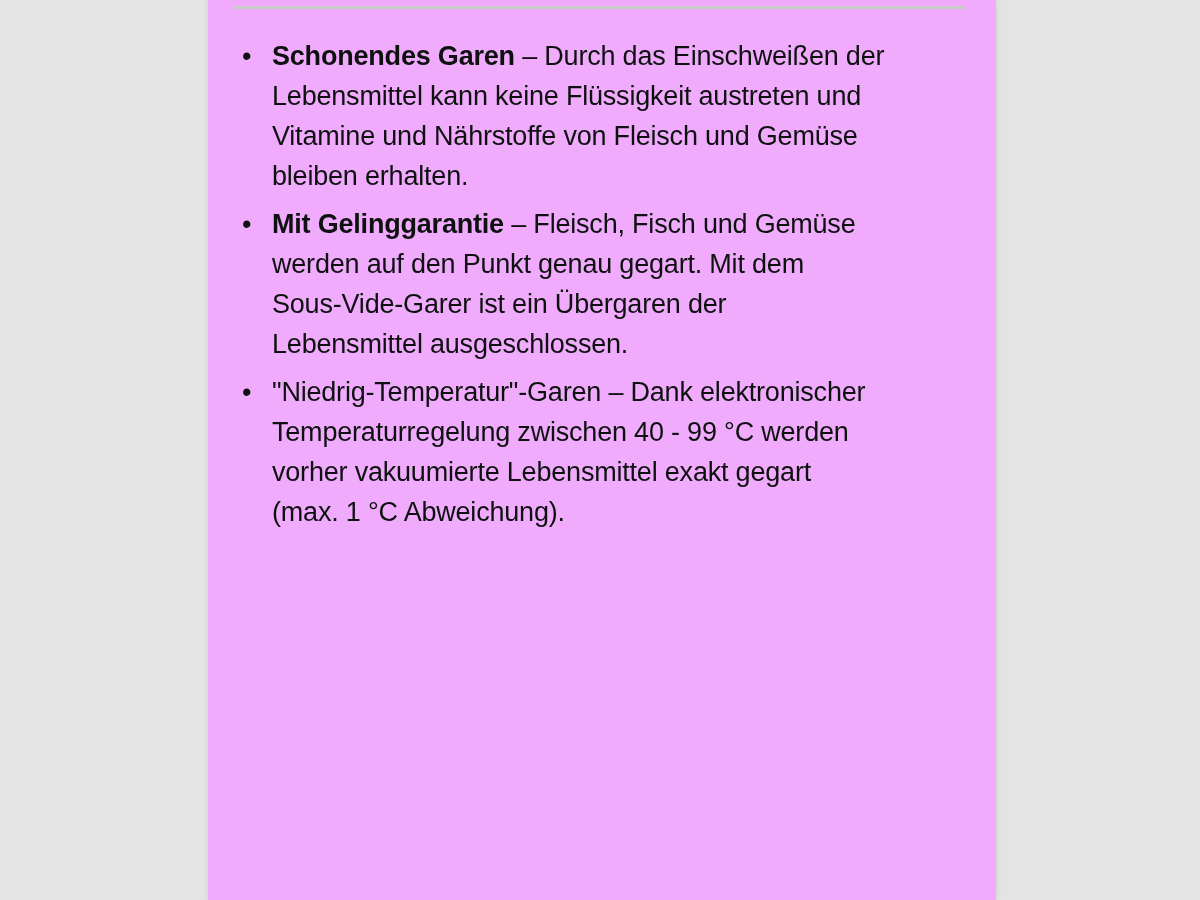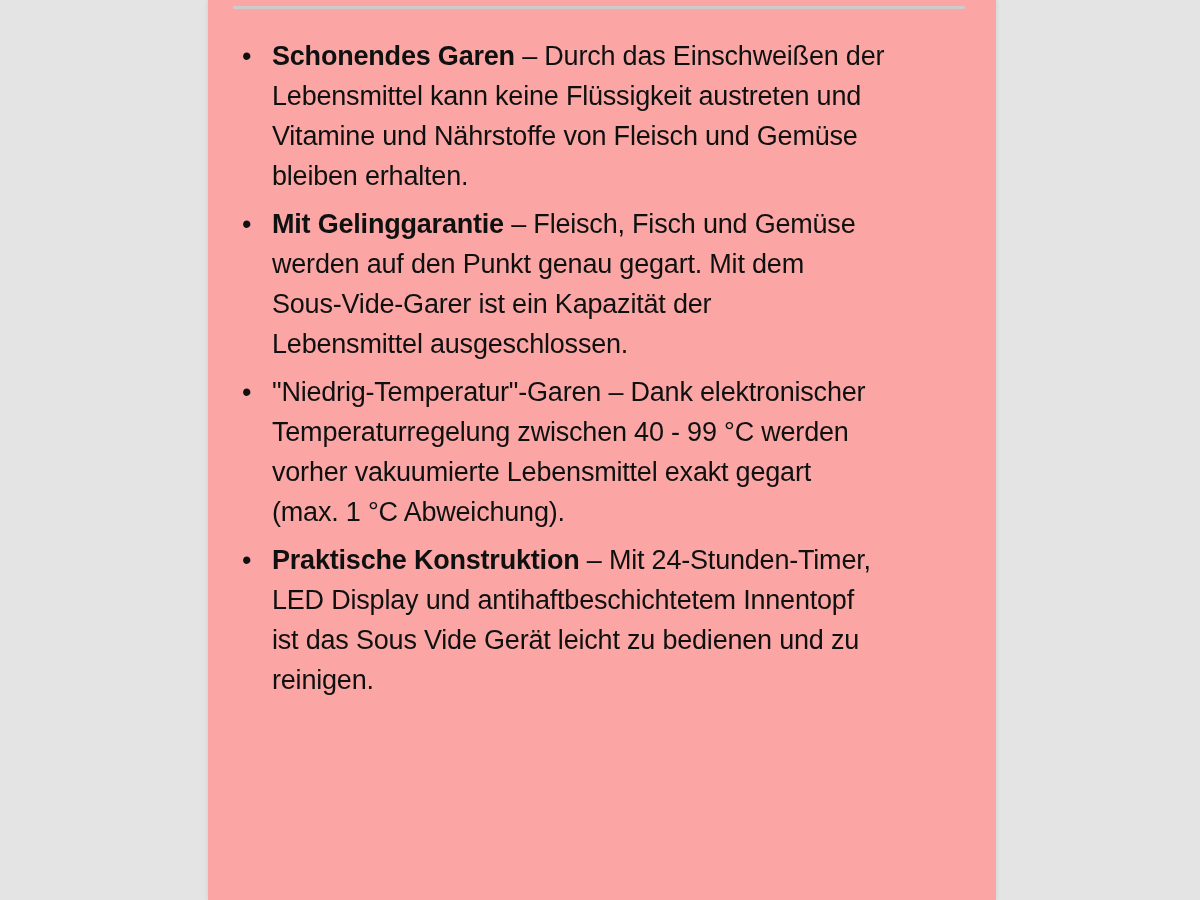--- a/index.html
+++ b/index.html
@@ -14,21 +14,21 @@
     color: #0f1111;
     overflow: hidden;
     position: relative;
   }
   .panel {
     position: absolute;
     left: 208px;
     top: 0;
     width: 788px;
     height: 900px;
-    background: #fca5a5;
+    background: #f0abfc;
     box-shadow: 0 0 5px rgba(0,0,0,0.10);
     box-sizing: border-box;
   }
   .divider {
     position: absolute;
     top: 6px;
     left: 25px;
     right: 31px;
     height: 3px;
     background: #cccccc;
@@ -72,24 +72,20 @@
 
 <div class="panel">
   <div class="divider"></div>
   <ul class="bullets">
     <li><span class="lead">Schonendes Garen</span><span> – Durch das Einschweißen der
 Lebensmittel kann keine Flüssigkeit austreten und
 Vitamine und Nährstoffe von Fleisch und Gemüse
 bleiben erhalten.</span></li>
     <li><span class="lead">Mit Gelinggarantie</span><span> – Fleisch, Fisch und Gemüse
 werden auf den Punkt genau gegart. Mit dem
-Sous-Vide-Garer ist ein Kapazität der
+Sous-Vide-Garer ist ein Übergaren der
 Lebensmittel ausgeschlossen.</span></li>
     <li><span>"Niedrig-Temperatur"-Garen – Dank elektronischer
 Temperaturregelung zwischen 40 - 99 °C werden
 vorher vakuumierte Lebensmittel exakt gegart
 (max. 1 °C Abweichung).</span></li>
-    <li><span class="lead">Praktische Konstruktion</span><span> – Mit 24-Stunden-Timer,
-LED Display und antihaftbeschichtetem Innentopf
-ist das Sous Vide Gerät leicht zu bedienen und zu
-reinigen.</span></li>
   </ul>
 </div>
 
 </body></html>

